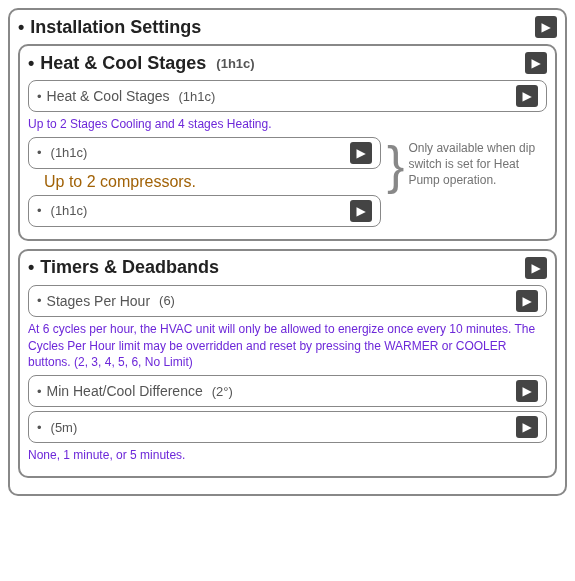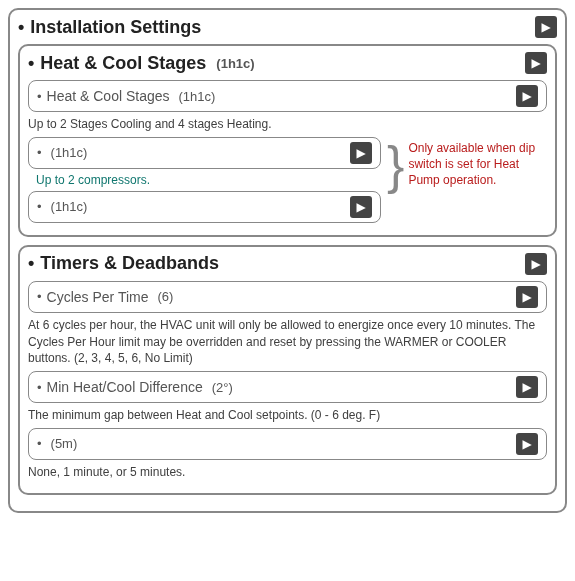--- a/index.html
+++ b/index.html
@@ -85,21 +85,21 @@
     }
 
     .tag {
       font-size: 13px;
       color: #555;
       margin-left: 4px;
     }
 
     .desc-text {
       font-size: 12px;
-      color: #404040;
+      color: #6d28d9;
       margin: 3px 0 4px 0;
       line-height: 1.4;
     }
 
     .heat-cool-group {
       display: flex;
       gap: 6px;
       align-items: flex-start;
     }
 
@@ -117,28 +117,28 @@
 
     .brace-char {
       font-size: 52px;
       color: #888;
       line-height: 1;
       margin-top: 2px;
     }
 
     .note-text {
       font-size: 12px;
-      color: #b91c1c;
+      color: #737373;
       line-height: 1.35;
     }
 
     .sub-desc {
-      font-size: 12px;
-      color: #0f766e;
-      margin: 2px 0 4px 8px;
+      font-size: 16px;
+      color: #a16207;
+      margin: 2px 0 4px 16px;
     }
   </style>
 </head>
 <body>
 
 <div class="outer-section">
   <div class="section-header">
     <span class="section-title">
       <span class="bullet">•</span>
       <span>Installation Settings</span>
@@ -207,39 +207,38 @@
         <span class="bullet">•</span>
         <span>Timers &amp; Deadbands</span>
       </span>
       <button class="arrow-btn">▶</button>
     </div>
 
     <div class="inner-section">
       <div class="inner-header">
         <span class="inner-title">
           <span class="inner-bullet">•</span>
-          <span>Cycles Per Time</span>
+          <span>Stages Per Hour</span>
           <span class="tag">(6)</span>
         </span>
         <button class="arrow-btn">▶</button>
       </div>
     </div>
     <p class="desc-text">At 6 cycles per hour, the HVAC unit will only be allowed to energize once every 10 minutes. The Cycles Per Hour limit may be overridden and reset by pressing the WARMER or COOLER buttons. (2, 3, 4, 5, 6, No Limit)</p>
 
     <div class="inner-section">
       <div class="inner-header">
         <span class="inner-title">
           <span class="inner-bullet">•</span>
           <span>Min Heat/Cool Difference</span>
           <span class="tag">(2°)</span>
         </span>
         <button class="arrow-btn">▶</button>
       </div>
     </div>
-    <p class="desc-text">The minimum gap between Heat and Cool setpoints. (0 - 6 deg. F)</p>
 
     <div class="inner-section">
       <div class="inner-header">
         <span class="inner-title">
           <span class="inner-bullet">•</span>
           <span class="tag">(5m)</span>
         </span>
         <button class="arrow-btn">▶</button>
       </div>
     </div>

